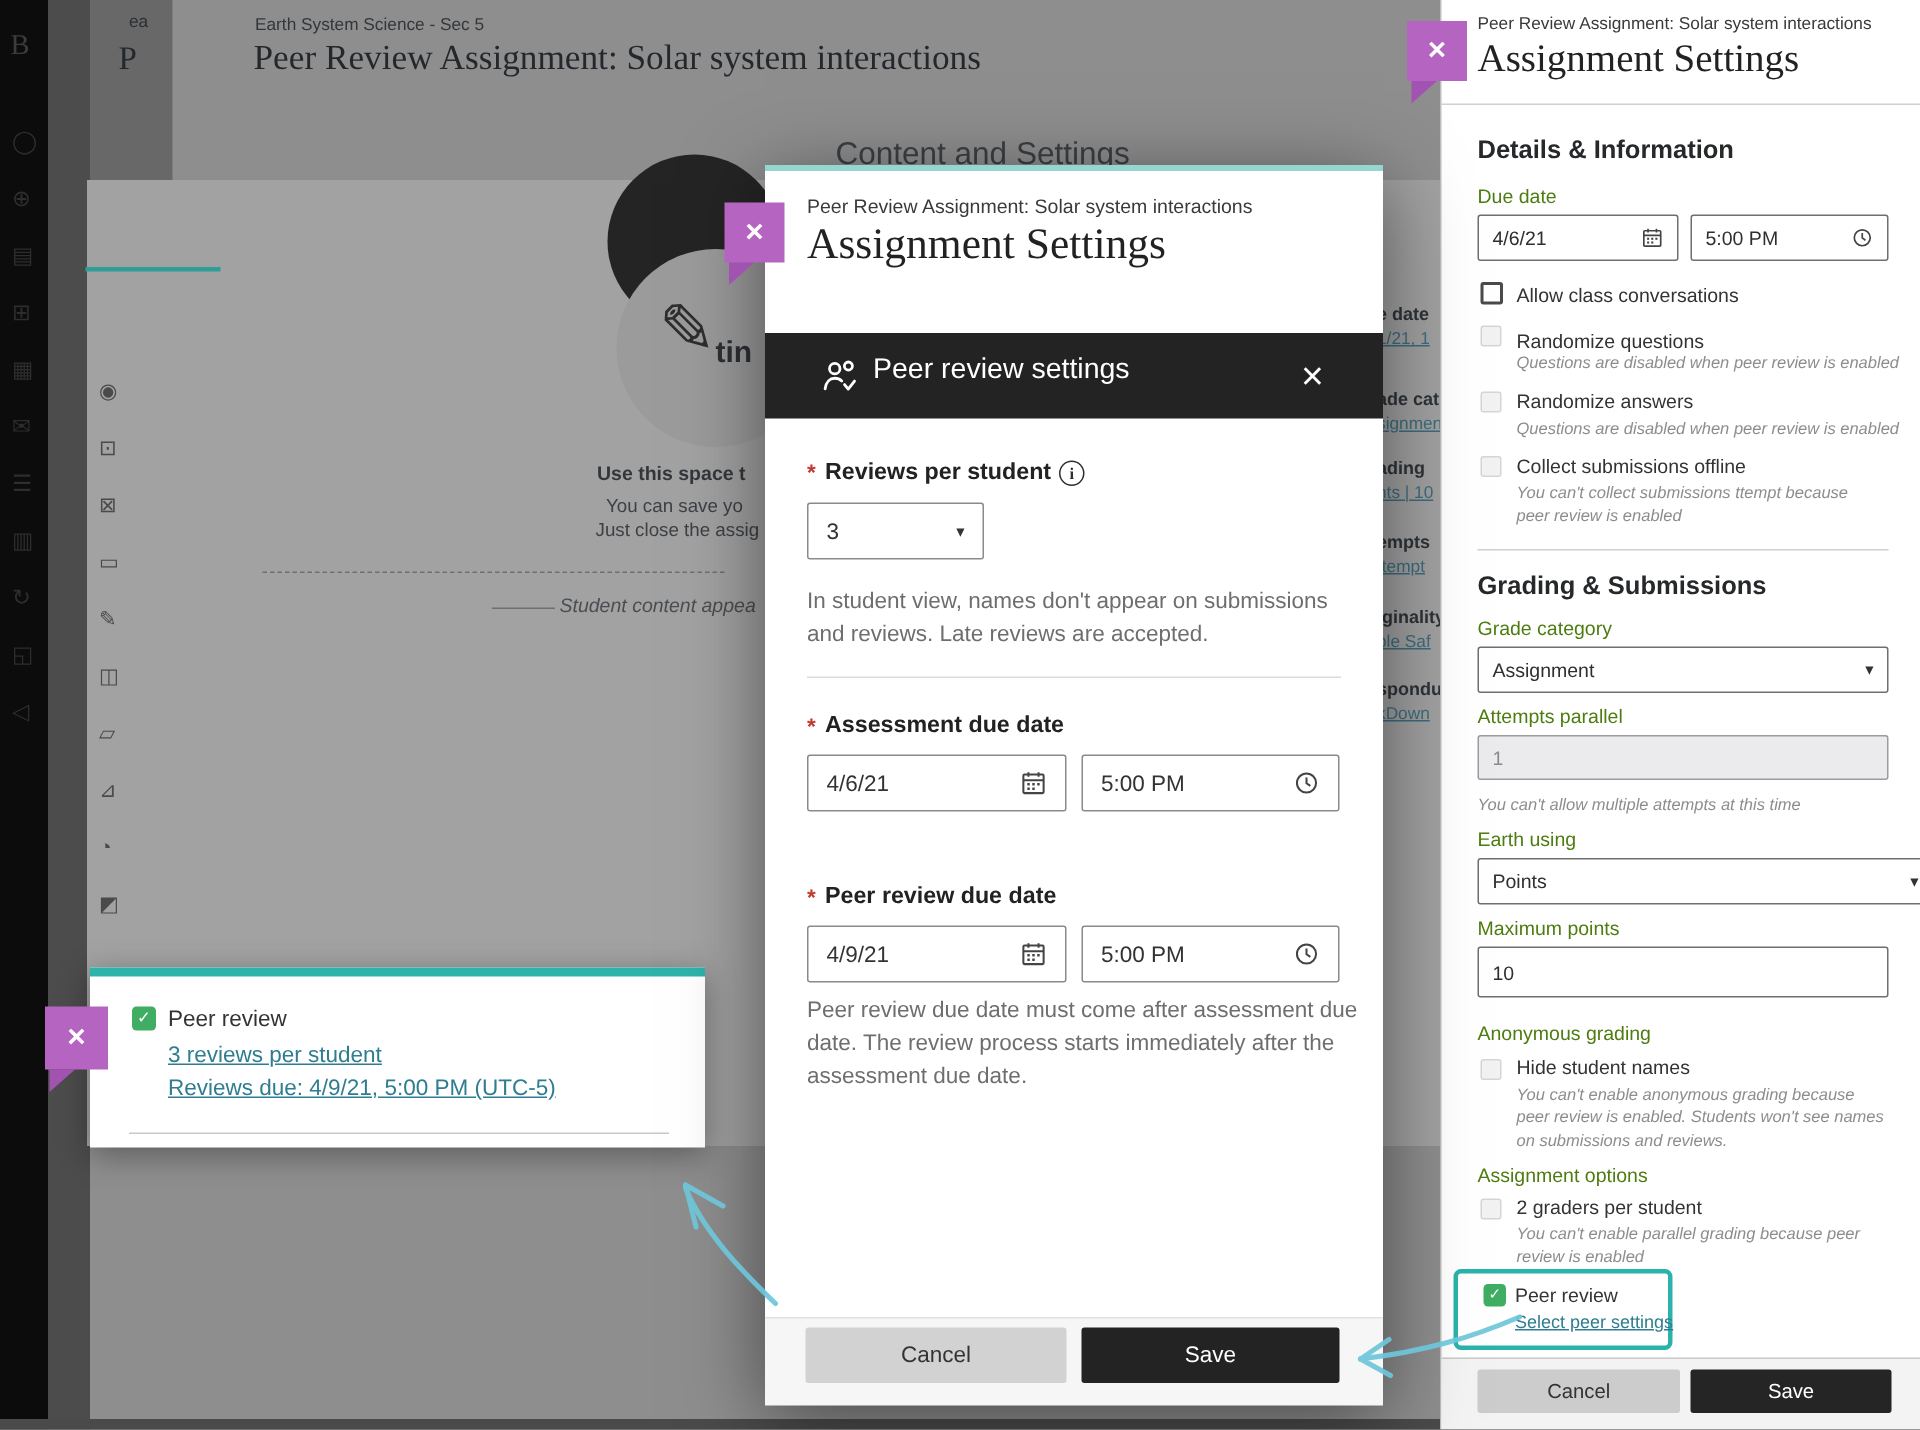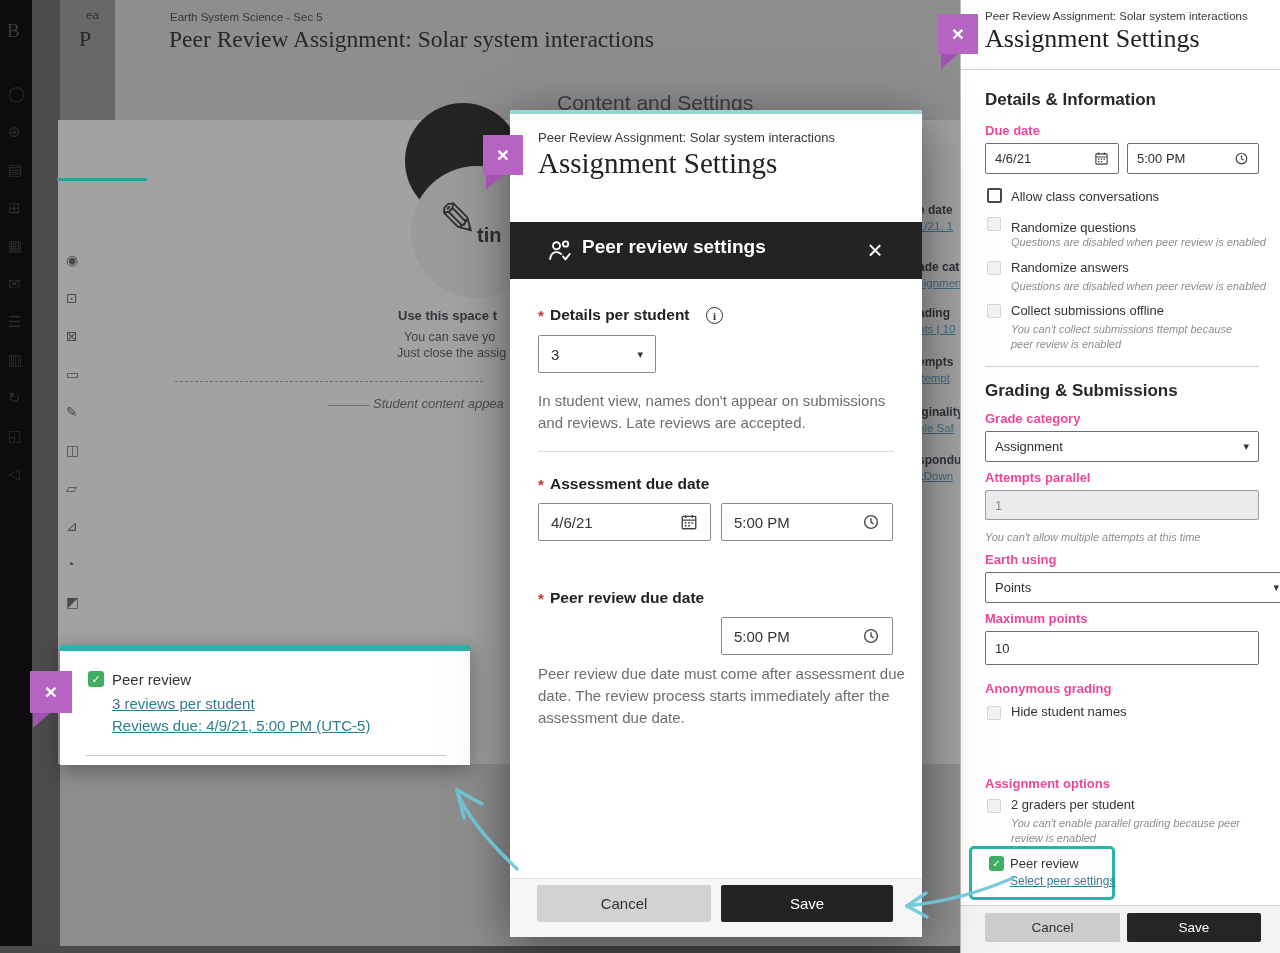--- a/index.html
+++ b/index.html
@@ -54,21 +54,21 @@
            align-items:center;justify-content:center;color:#fff;font-size:21px;font-weight:700}
   .callout::after{content:'';position:absolute;left:3px;top:100%;width:0;height:0;
            border-top:15px solid #a253b1;border-right:17px solid transparent}
 
   
   .panel{left:960px;top:0;width:320px;height:953px;background:#fff;z-index:30;border-left:1px solid #bdbdbd}
   .p-ctx{position:absolute;left:24px;top:10px;font-size:11.5px;color:#3a3a3a;white-space:nowrap}
   .p-title{position:absolute;left:24px;top:24px;font-size:26px;color:#222}
   .pdiv{position:absolute;border-top:1px solid #cfcfcf}
   .phead{position:absolute;left:24px;font-size:17px;font-weight:700;color:#26282a}
-  .plbl{position:absolute;font-size:13px;font-weight:700;color:#ec4899;white-space:nowrap}
+  .plbl{position:absolute;font-size:13px;font-weight:400;color:#4d7c0f;white-space:nowrap}
   .pin{position:absolute;height:31px;border:1px solid #6f6f6f;border-radius:2px;background:#fff;
        display:flex;align-items:center;justify-content:space-between;padding:0 9px;font-size:13px;color:#2f2f2f}
   .pin.dis{background:#ebebee;border-color:#9b9ba0;color:#8b8b8b}
   .pcb{position:absolute;width:15px;height:15px;border:2px solid #4a4a4a;border-radius:2px;background:#fff}
   .pcbd{position:absolute;width:14px;height:14px;border:1px solid #d5d5d5;border-radius:2px;background:#f2f2f2}
   .ptxt{position:absolute;font-size:13px;color:#333;white-space:nowrap}
   .pnote{position:absolute;font-size:11px;font-style:italic;color:#8d8d8d;line-height:1.4}
   .caret{font-size:11px;color:#333}
   .ficn{width:15px;height:15px;flex:0 0 auto}
   .tealbox{position:absolute;left:8px;top:846px;width:146px;height:54px;border:3px solid #2ab3aa;border-radius:5px}
@@ -78,21 +78,21 @@
   .btn.gray{background:#ccc;color:#333}
   .btn.dark{background:#252525;color:#fff}
 
   
   .modal{left:510px;top:110px;width:412px;height:823px;background:#fff;z-index:40;
          border-top:4px solid #96d6d0;box-shadow:0 12px 50px rgba(0,0,0,.5)}
   .m-ctx{position:absolute;left:28px;top:16px;font-size:13px;color:#3a3a3a;white-space:nowrap}
   .m-title{position:absolute;left:28px;top:33px;font-size:29px;color:#222}
   .m-bar{position:absolute;left:0;top:108px;width:412px;height:57px;background:#232323}
   .m-bar-title{position:absolute;left:72px;top:0;height:49px;display:flex;align-items:center;
-               font-size:19px;font-weight:700;color:#fff}
+               font-size:19px;font-weight:400;color:#fff}
   .m-close{position:absolute;right:30px;top:0;width:34px;height:57px;display:flex;align-items:center;
            justify-content:center;color:#fff;font-size:26px;cursor:pointer}
   .m-req{position:absolute;color:#c23934;font-size:15px;font-weight:700}
   .m-lbl{position:absolute;font-size:15.5px;font-weight:700;color:#222;white-space:nowrap}
   .m-info{position:absolute;width:17px;height:17px;border:1.5px solid #2f2f2f;border-radius:50%;
           display:flex;align-items:center;justify-content:center;font-size:11px;font-weight:700;
           font-family:"Liberation Serif",serif;color:#2f2f2f}
   .min{position:absolute;height:38px;border:1px solid #8a8a8a;border-radius:2px;background:#fff;
        display:flex;align-items:center;justify-content:space-between;padding:0 12px;font-size:15px;color:#333}
   .micn{width:18px;height:18px;flex:0 0 auto}
@@ -250,20 +250,21 @@
     </div>
 
     <div class="plbl" style="left:24px;top:611px">Maximum points</div>
     <div class="pin" style="left:24px;top:631px;width:274px;height:34px">
       <span>10</span>
     </div>
 
     <div class="plbl" style="left:24px;top:681px">Anonymous grading</div>
     <div class="pcbd" style="left:26px;top:706px"></div>
     <div class="ptxt" style="left:50px;top:704px">Hide student names</div>
+    <div class="pnote" style="left:50px;top:723px;width:250px">You can't enable anonymous grading because peer review is enabled. Students won't see names on submissions and reviews.</div>
 
     <div class="plbl" style="left:24px;top:776px">Assignment options</div>
     <div class="pcbd" style="left:26px;top:799px"></div>
     <div class="ptxt" style="left:50px;top:797px">2 graders per student</div>
     <div class="pnote" style="left:50px;top:816px;width:255px">You can't enable parallel grading because peer review is enabled</div>
 
     <div class="tealbox"></div>
     <div class="gcb" style="left:28px;top:856px;width:15px;height:15px;line-height:15px;font-size:10px">✓</div>
     <div class="ptxt" style="left:49px;top:856px">Peer review</div>
     <div class="plink">Select peer settings</div>
@@ -284,21 +285,21 @@
           <path d="M3.5 19c.5-4 2.8-6 5.5-6 1.6 0 3 .6 4 1.6"></path>
           <circle cx="16.8" cy="6" r="2.3"></circle>
           <path d="M14.6 16.6l2.1 2.6 3.6-4.6"></path>
         </g>
       </svg>
       <div class="m-bar-title">Peer review settings</div>
       <div class="m-close">×</div>
     </div>
 
     <div class="m-req" style="left:28px;top:193px">*</div>
-    <div class="m-lbl" style="left:40px;top:192px">Details per student</div>
+    <div class="m-lbl" style="left:40px;top:192px">Reviews per student</div>
     <div class="m-info" style="left:196px;top:193px">i</div>
     <div class="min" style="left:28px;top:221px;width:118px">
       <span>3</span>
       <span class="caret">▾</span>
     </div>
     <div class="m-note" style="left:28px;top:276px;width:372px">In student view, names don't appear on submissions and reviews. Late reviews are accepted.</div>
     <div class="mdiv" style="top:337px"></div>
 
     <div class="m-req" style="left:28px;top:362px">*</div>
     <div class="m-lbl" style="left:40px;top:361px">Assessment due date</div>
@@ -323,20 +324,36 @@
       <svg class="micn" viewBox="0 0 24 24">
           <g fill="none" stroke="#444" stroke-width="1.8">
             <circle cx="12" cy="12" r="8.5"></circle>
             <path d="M12 7v5.2l3.4 2.4"></path>
           </g>
         </svg>
     </div>
 
     <div class="m-req" style="left:28px;top:476px">*</div>
     <div class="m-lbl" style="left:40px;top:475px">Peer review due date</div>
+    <div class="min" style="left:28px;top:503px;width:173px">
+      <span>4/9/21</span>
+      <svg class="micn" viewBox="0 0 24 24">
+          <g fill="none" stroke="#444" stroke-width="1.8">
+            <rect x="3" y="4.5" width="18" height="16.5" rx="1"></rect>
+            <path d="M3 9.5h18M7.5 2.5v4M16.5 2.5v4"></path>
+          </g>
+          <g fill="#444">
+            <rect x="6.5" y="12" width="2.2" height="2.2"></rect>
+            <rect x="10.9" y="12" width="2.2" height="2.2"></rect>
+            <rect x="15.3" y="12" width="2.2" height="2.2"></rect>
+            <rect x="6.5" y="16" width="2.2" height="2.2"></rect>
+            <rect x="10.9" y="16" width="2.2" height="2.2"></rect>
+          </g>
+        </svg>
+    </div>
     <div class="min" style="left:211px;top:503px;width:172px">
       <span>5:00 PM</span>
       <svg class="micn" viewBox="0 0 24 24">
           <g fill="none" stroke="#444" stroke-width="1.8">
             <circle cx="12" cy="12" r="8.5"></circle>
             <path d="M12 7v5.2l3.4 2.4"></path>
           </g>
         </svg>
     </div>
 

